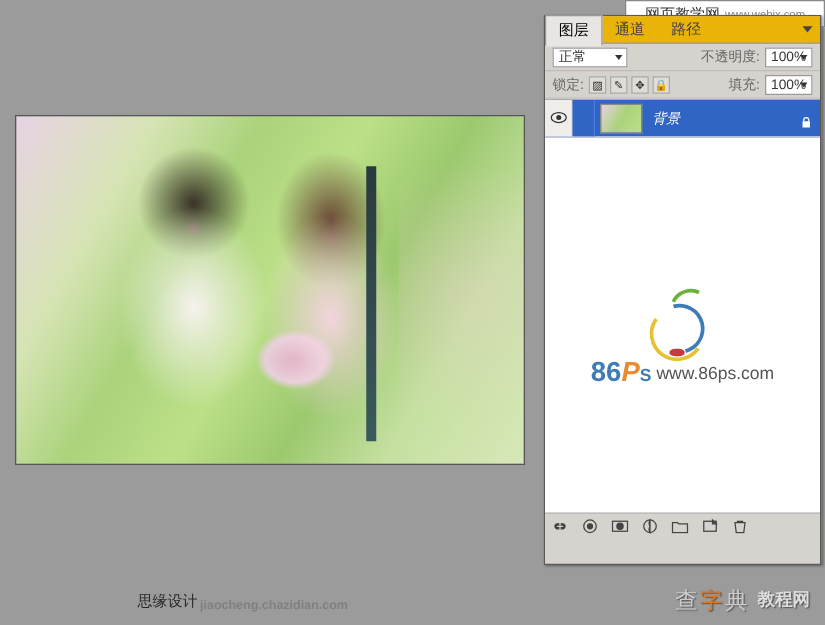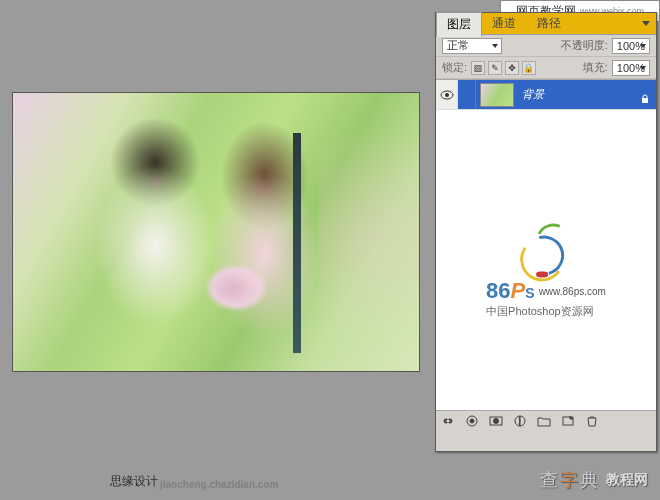--- a/index.html
+++ b/index.html
@@ -71,21 +71,21 @@
 .watermark-86ps { position: absolute; left: 50%; top: 58%; transform: translate(-50%,-50%); text-align: left; font-size: 11px; pointer-events: none; }
 .watermark-86ps .logo-swirl { width: 60px; height: 60px; margin: 0 auto; position: relative; }
 .swirl-blue { position: absolute; width: 40px; height: 40px; border: 3px solid transparent; border-top-color: #3e7cb8; border-right-color: #3e7cb8; border-radius: 50%; top: 12px; left: 8px; transform: rotate(30deg); }
 .swirl-green { position: absolute; width: 34px; height: 34px; border: 3px solid transparent; border-top-color: #6bb23a; border-radius: 50%; top: 0; left: 20px; transform: rotate(-20deg); }
 .swirl-yellow { position: absolute; width: 44px; height: 44px; border: 3px solid transparent; border-left-color: #e6c234; border-bottom-color: #e6c234; border-radius: 50%; top: 14px; left: 4px; transform: rotate(-10deg); }
 .swirl-red { position: absolute; width: 12px; height: 6px; background: #c83a3a; border-radius: 40%; top: 48px; left: 20px; }
 .watermark-86ps .row1 { display: flex; align-items: center; gap: 4px; margin-top: -6px; }
 .watermark-86ps .big { font-size: 22px; font-weight: bold; }
 .watermark-86ps .big .blue { color: #3e7cb8; }
 .watermark-86ps .big .orange { color: #e88a2e; font-style: italic; }
-.watermark-86ps .url { font-size: 10px; color: #555; }
+.watermark-86ps .url { font-size: 14px; color: #555; }
 .watermark-86ps .sub { color: #666; font-size: 11px; }
 
 
 .panel-bottom { display: flex; align-items: center; height: 20px; padding: 0 4px; gap: 8px; background: #d6d3ce; }
 .panel-bottom .b-icon { width: 16px; height: 14px; display: flex; align-items: center; justify-content: center; cursor: pointer; }
 .panel-bottom svg { width: 14px; height: 12px; fill: #444; stroke: #444; }
 
 
 .bottom-watermark-left { position: absolute; left: 110px; bottom: 10px; font-size: 12px; color: #000; opacity: 0.75; display:flex; align-items:flex-end; gap:2px;}
 .bottom-watermark-left .g { color:#777; font-size:10px;font-weight:bold;}
@@ -165,21 +165,20 @@
       <div class="logo-swirl">
         <div class="swirl-yellow"></div>
         <div class="swirl-blue"></div>
         <div class="swirl-green"></div>
         <div class="swirl-red"></div>
       </div>
       <div class="row1">
         <span class="big"><span class="blue">86</span><span class="orange">P</span><span class="blue" style="font-size:14px">S</span></span>
         <span class="url">www.86ps.com</span>
       </div>
-      <div class="sub">中国Photoshop资源网</div>
     </div>
   </div>
 
   <div class="panel-bottom">
     <div class="b-icon">
         <svg viewBox="0 0 14 12">
           <path d="M3 6a2 2 0 0 1 2-2h1v1h-1a1 1 0 0 0 0 2h1v1h-1a2 2 0 0 1-2-2zm5-2h1a2 2 0 0 1 0 4h-1v-1h1a1 1 0 0 0 0-2h-1z" fill="#444"></path>
         </svg>
       </div>
     <div class="b-icon">

